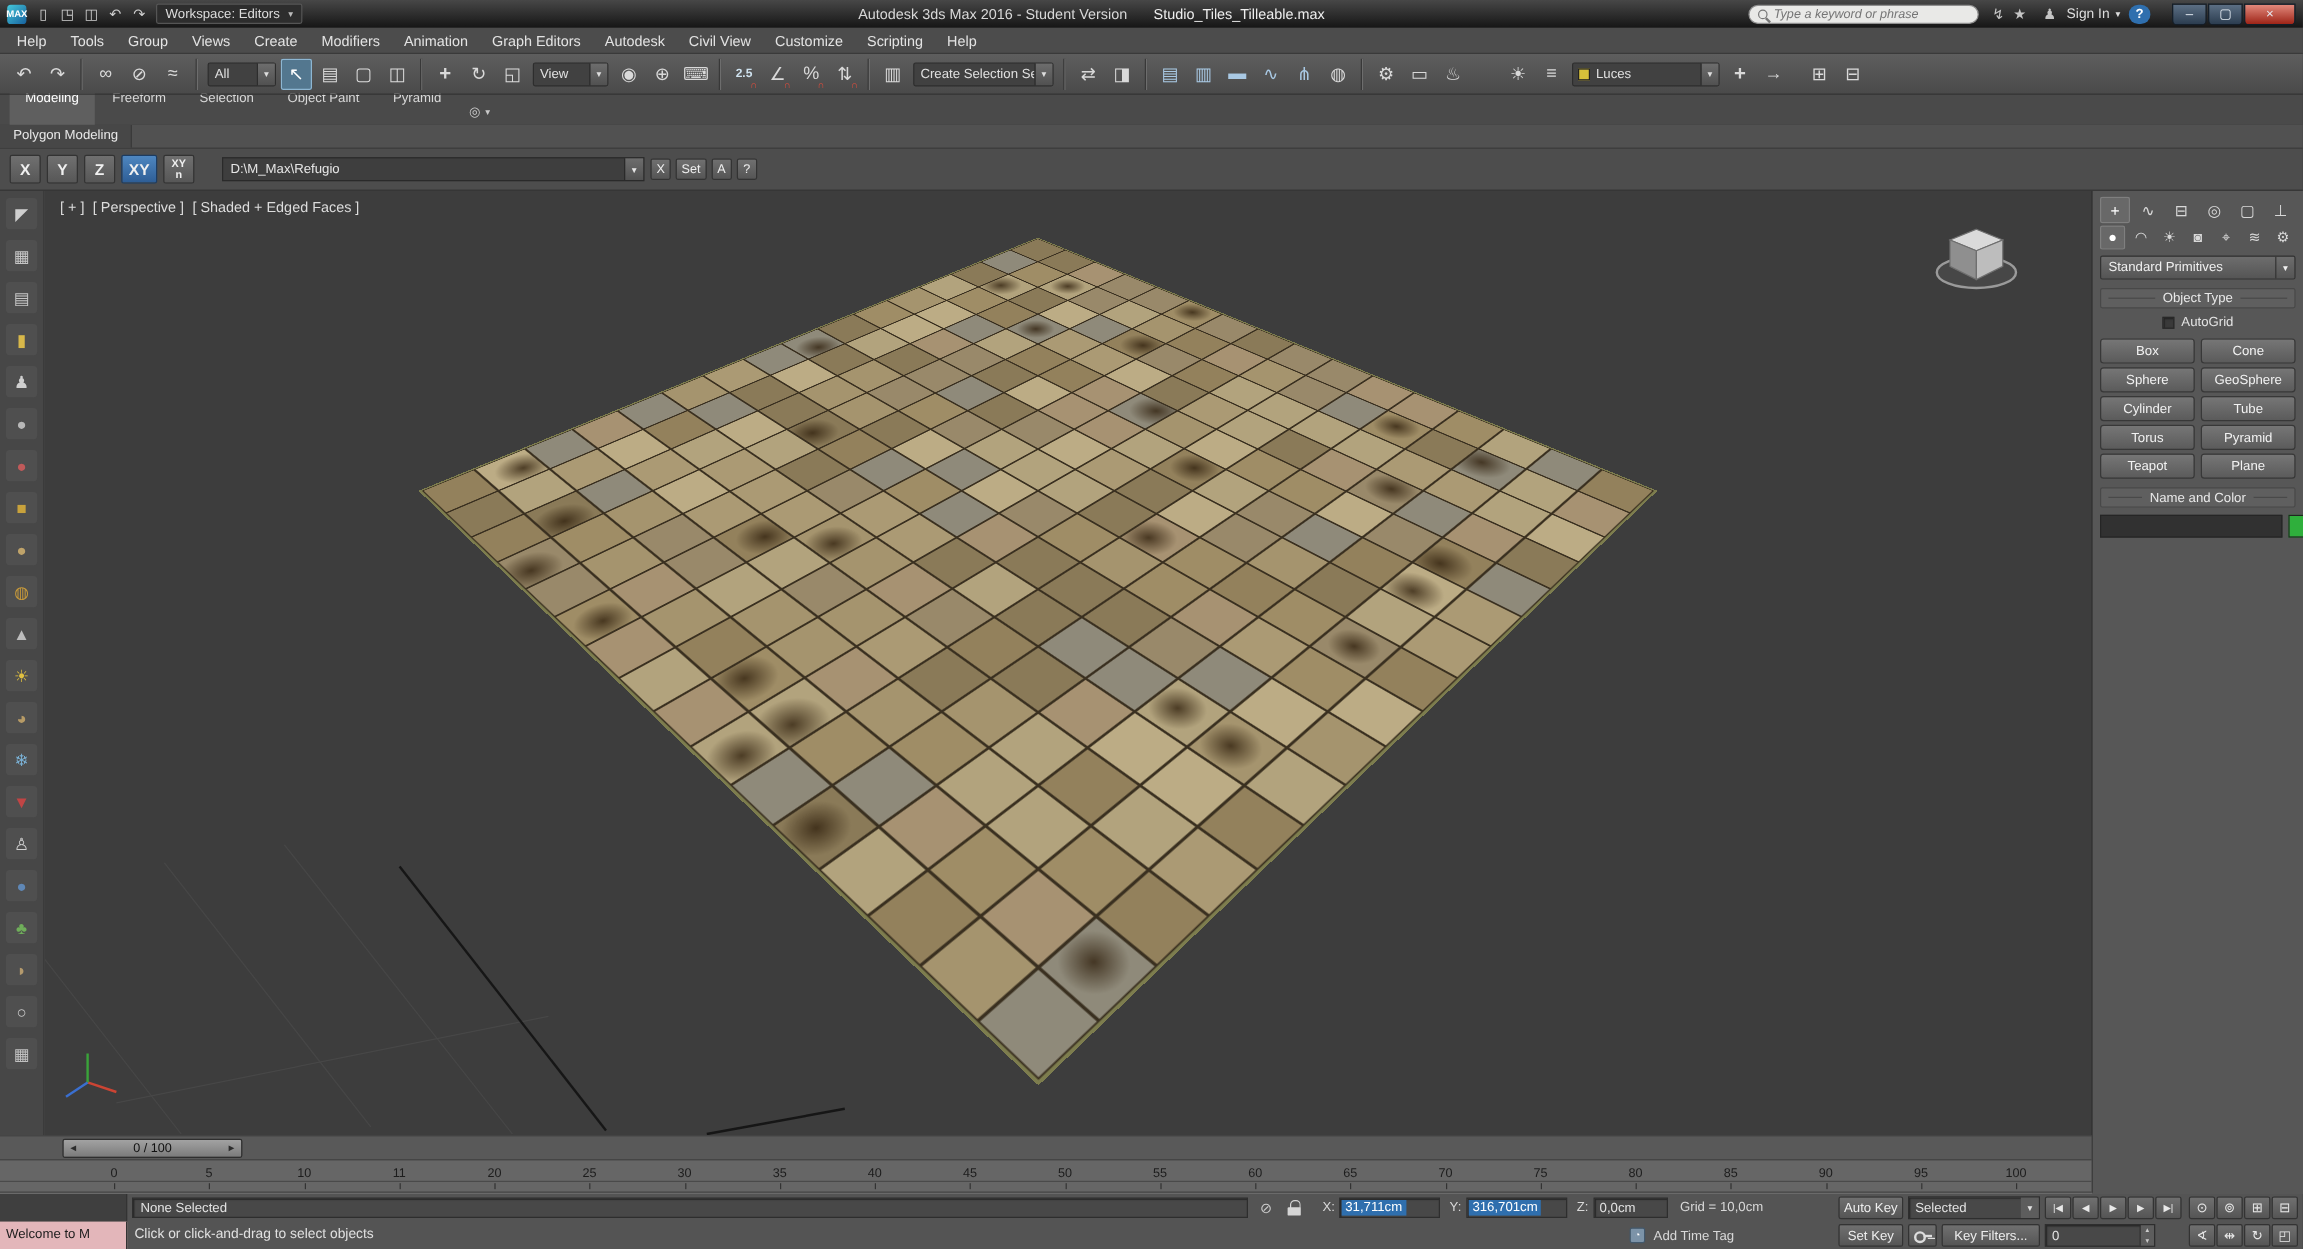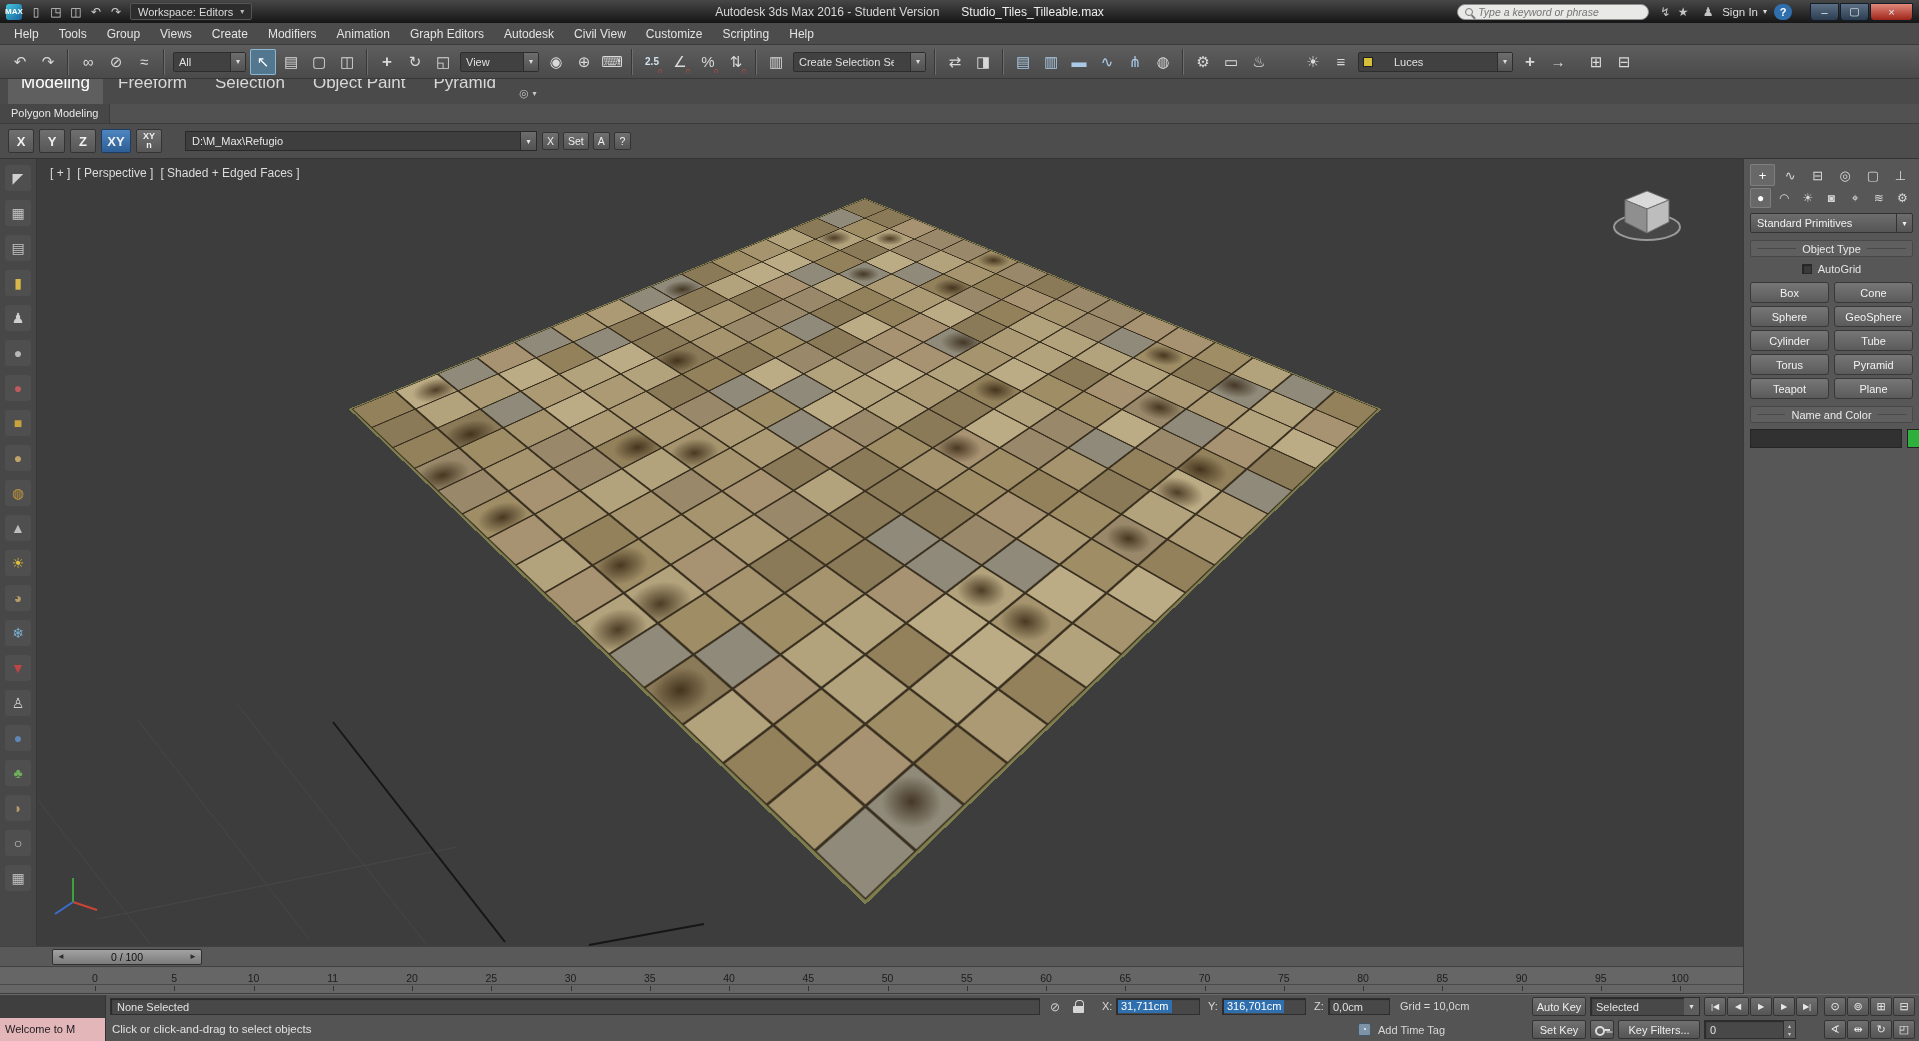--- a/index.html
+++ b/index.html
@@ -31,27 +31,27 @@
 
   #toolbar{position:absolute;left:0;top:45px;width:1919px;height:34px;background:linear-gradient(#5e5e5e,#4a4a4a);border-bottom:1px solid #383838;display:flex;align-items:center;padding:0 6px;z-index:38;}
   .tbi{width:26px;height:26px;margin:0 1px;display:flex;align-items:center;justify-content:center;font-size:15px;color:#d9d9d9;border-radius:2px;position:relative;flex:none;}
   .tbi.bold{font-weight:bold;font-size:17px;}
   .tbi.blue{color:#a9c9e4;}
   .tbi.active{background:#53778f;box-shadow:inset 0 0 0 1px #8db6d2;color:#fff;}
   .tbi.snaptext{font-size:10px;font-weight:bold;color:#cfe2ef;}
   .snapmark{position:absolute;right:2px;bottom:0;font-size:8px;color:#e04c3c;font-weight:bold;}
   .tb-sep{width:2px;height:26px;margin:0 5px;background:#383838;border-right:1px solid #6d6d6d;flex:none;}
   .tb-gap{flex:none;height:1px;}
-  .tb-dd{height:20px;background:#414141;border:1px solid #2d2d2d;border-radius:2px;display:flex;align-items:center;margin:0 3px;flex:none;color:#e0e0e0;font-size:11px;gap:16px;}
+  .tb-dd{height:20px;background:#414141;border:1px solid #2d2d2d;border-radius:2px;display:flex;align-items:center;margin:0 3px;flex:none;color:#e0e0e0;font-size:11px;}
   .tb-dd .lbl{padding:0 5px;white-space:nowrap;overflow:hidden;}
   .tb-dd .arr{width:15px;height:100%;background:linear-gradient(#6d6d6d,#515151);border-left:1px solid #2d2d2d;display:flex;align-items:center;justify-content:center;font-size:8px;color:#ddd;flex:none;}
   .tb-dd .sw{width:10px;height:10px;margin-left:4px;flex:none;border:1px solid #222;}
 
   #ribbonbar{position:absolute;left:0;top:79px;width:1919px;height:25px;background:#4a4a4a;display:flex;align-items:flex-end;padding:0 8px;gap:2px;z-index:37;}
-  .rtab{padding:0 13px;height:32px;line-height:21px;font-size:17px;color:#d8d8d8;border-radius:2px 2px 0 0;white-space:nowrap;}
+  .rtab{padding:0 13px;height:32px;line-height:21px;font-size:11px;color:#d8d8d8;border-radius:2px 2px 0 0;white-space:nowrap;}
   .rtab.active{background:#5f5f5f;box-shadow:inset 0 1px 0 #7a7a7a;color:#fff;}
   .rib-extra{display:flex;align-items:center;height:21px;gap:4px;padding:0 8px;color:#c9c9c9;font-size:11px;}
 
   #polystrip{position:absolute;left:0;top:104px;width:1919px;height:20px;background:#515151;border-bottom:1px solid #3b3b3b;display:flex;z-index:36;}
   .polytab{height:100%;padding:0 11px;background:#474747;border-right:1px solid #3a3a3a;color:#e8e8e8;font-size:11px;line-height:19px;white-space:nowrap;}
 
   #customrow{position:absolute;left:0;top:124px;width:1919px;height:35px;background:#4d4d4d;border-bottom:1px solid #343434;display:flex;align-items:center;gap:5px;padding:0 8px;z-index:35;}
   .axbtn{width:26px;height:24px;background:linear-gradient(#707070,#575757);border:1px solid #333;border-radius:2px;color:#f0f0f0;font-size:13px;font-weight:bold;display:flex;align-items:center;justify-content:center;flex:none;}
   .axbtn.blue{background:linear-gradient(#4e86c0,#2e5e96);border-color:#1d3c61;width:30px;}
   .axbtn.small{flex-direction:column;font-size:9px;line-height:9px;}

